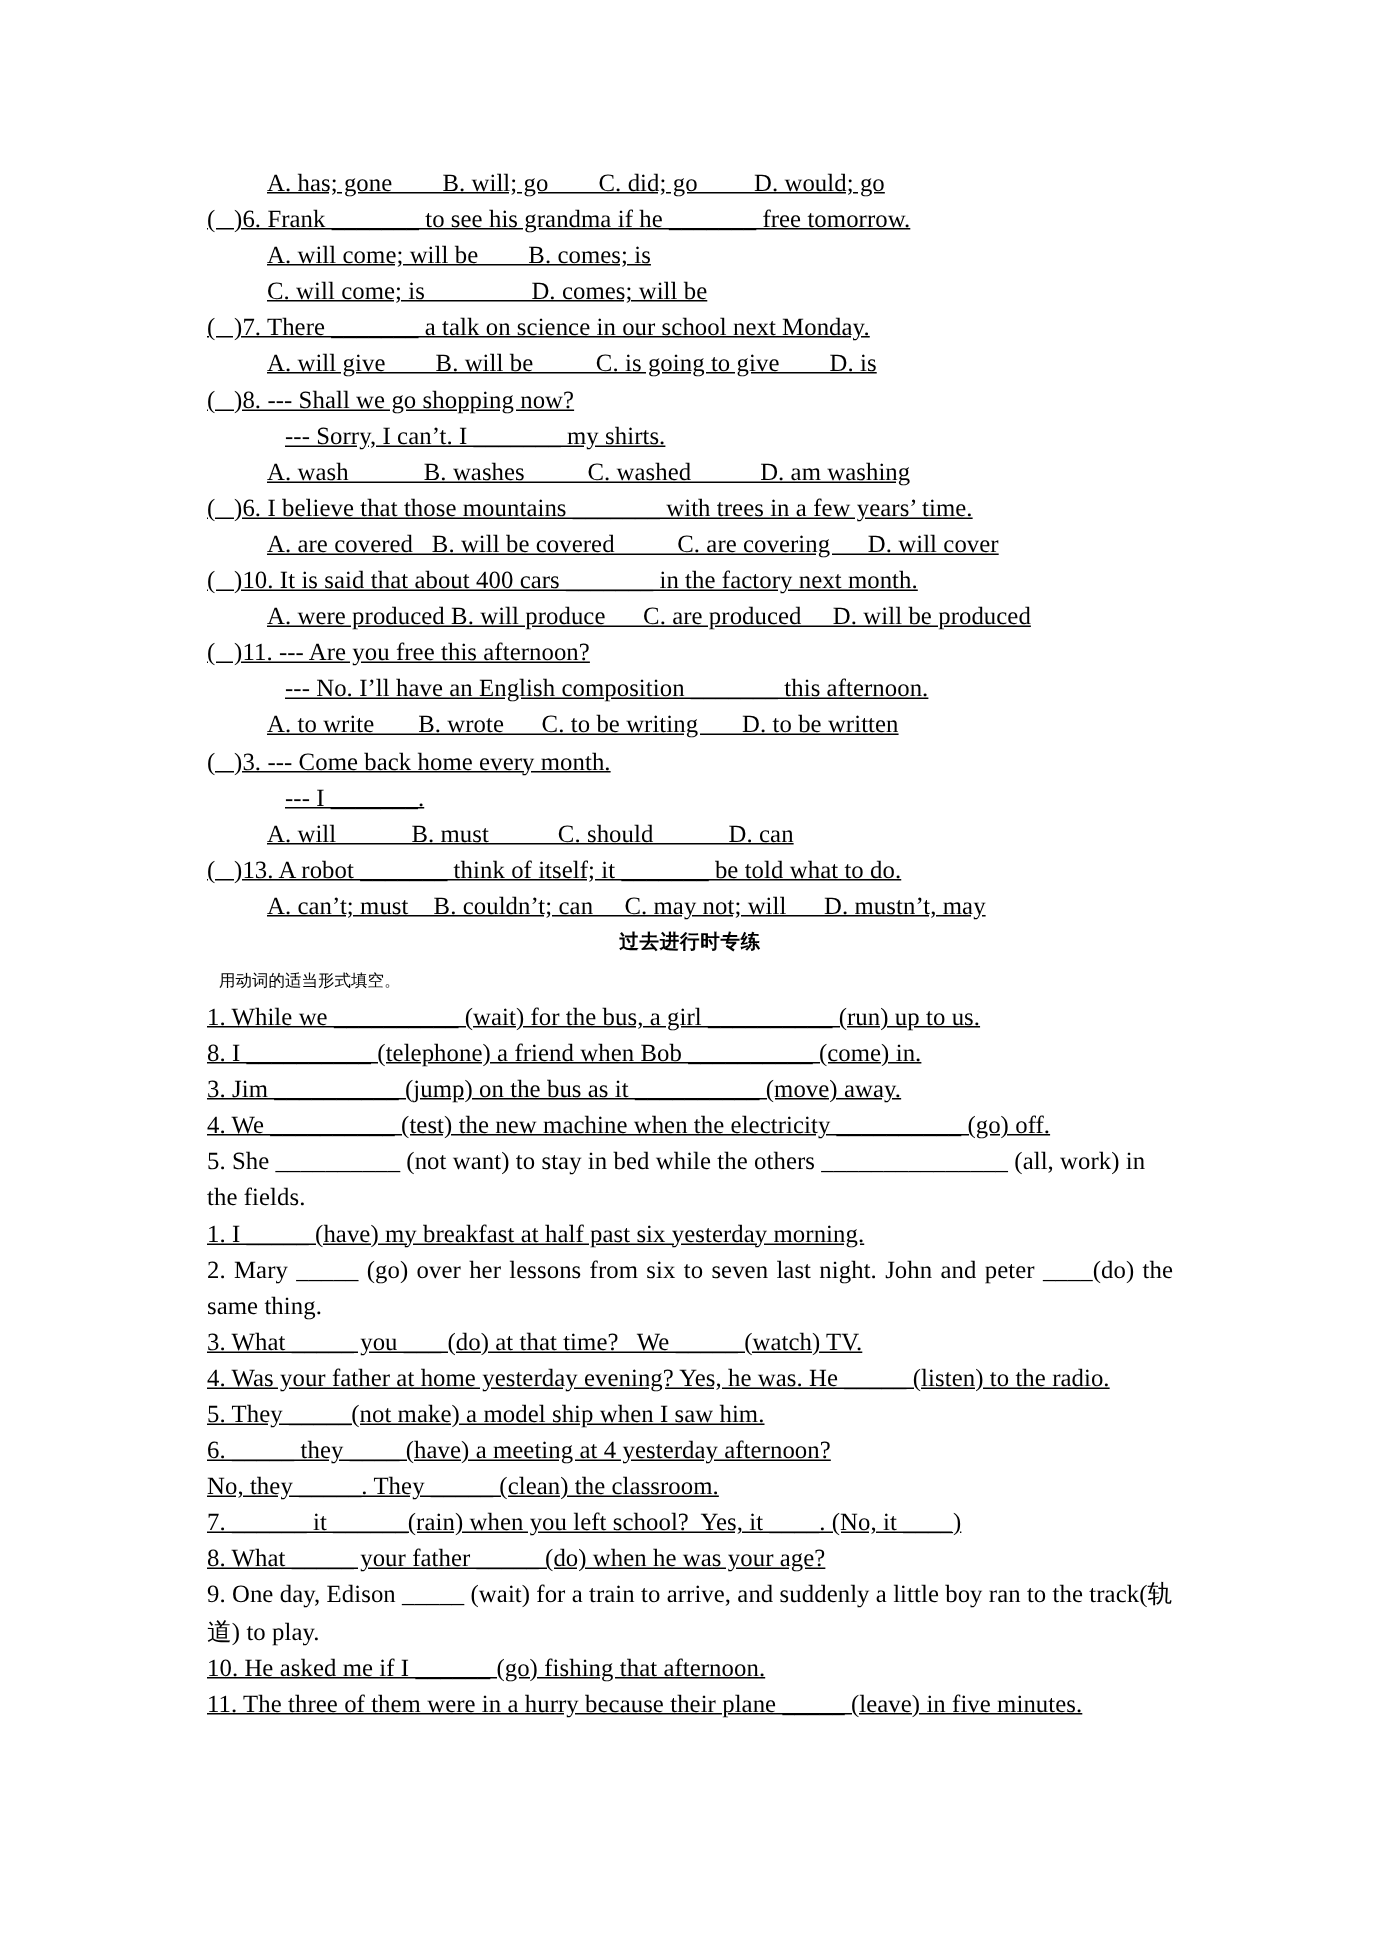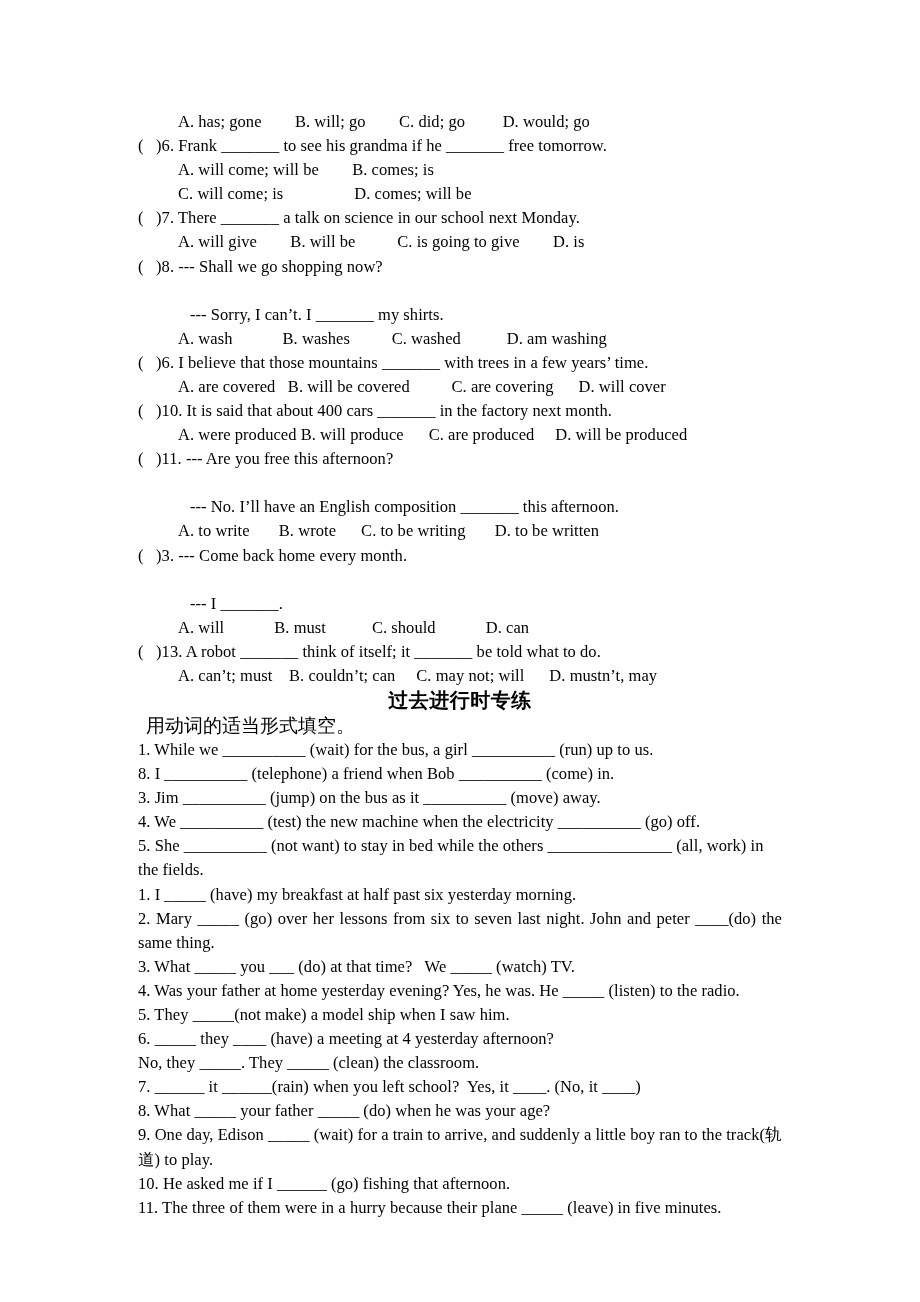--- a/index.html
+++ b/index.html
@@ -35,46 +35,46 @@
   }
   .line.wrap {
     white-space: normal;
   }
   .line.just {
     text-align: justify;
     text-align-last: left;
     white-space: normal;
   }
   .indent-opt  { padding-left: 40px; }
-  .indent-dash { padding-left: 52px; margin-top: 24px; }
+  .indent-dash { padding-left: 52px; }
 
   
   .mc-stem { padding-left: 0; }
 
   
   .cn-title {
-    font-size: 20px;
+    font-size: 13px;
     line-height: 25px;
     font-weight: bold;
     text-align: center;
     font-family: "DejaVu Sans", "Liberation Sans", sans-serif;
     letter-spacing: 0.5px;
   }
   .cn-instr {
-    font-size: 19px;
+    font-size: 11px;
     line-height: 25px;
     padding-left: 8px;
     font-family: "DejaVu Serif", "Liberation Serif", serif;
   }
   .cjk {
     font-family: "DejaVu Sans", "Liberation Sans", sans-serif;
   }
 
   
-  .sp { white-space: pre; }
+  .sp { white-space: pre; text-decoration: underline; }
 </style>
 </head>
 <body>
 
 <div class="page">
   <div class="doc-body">
 
     <div>
       <div class="line indent-opt sp">A. has; gone        B. will; go        C. did; go         D. would; go</div>
       <div class="line mc-stem sp">(   )6. Frank _______ to see his grandma if he _______ free tomorrow.</div>

